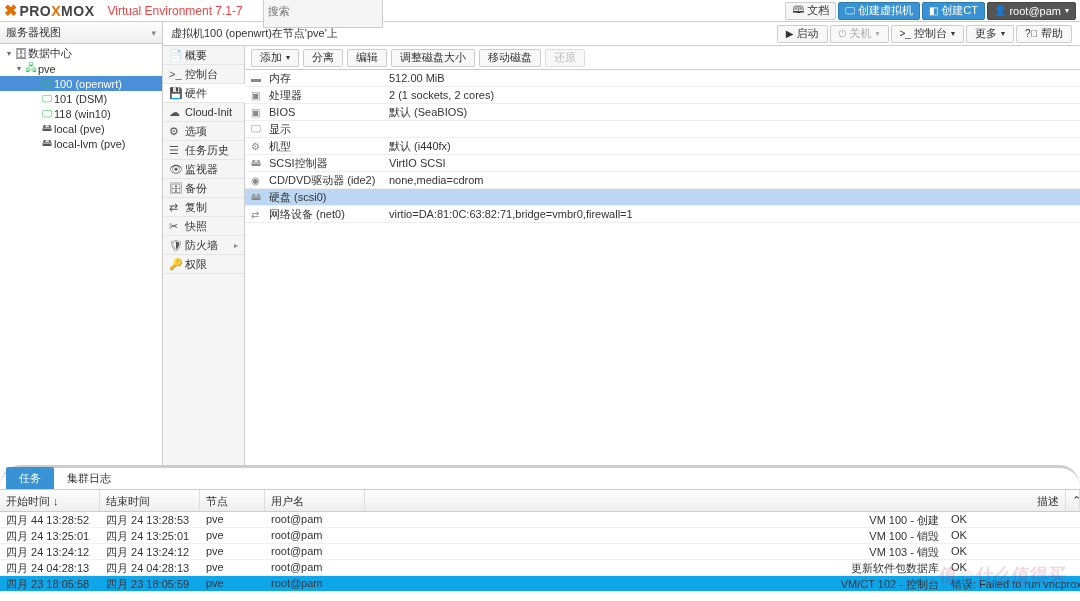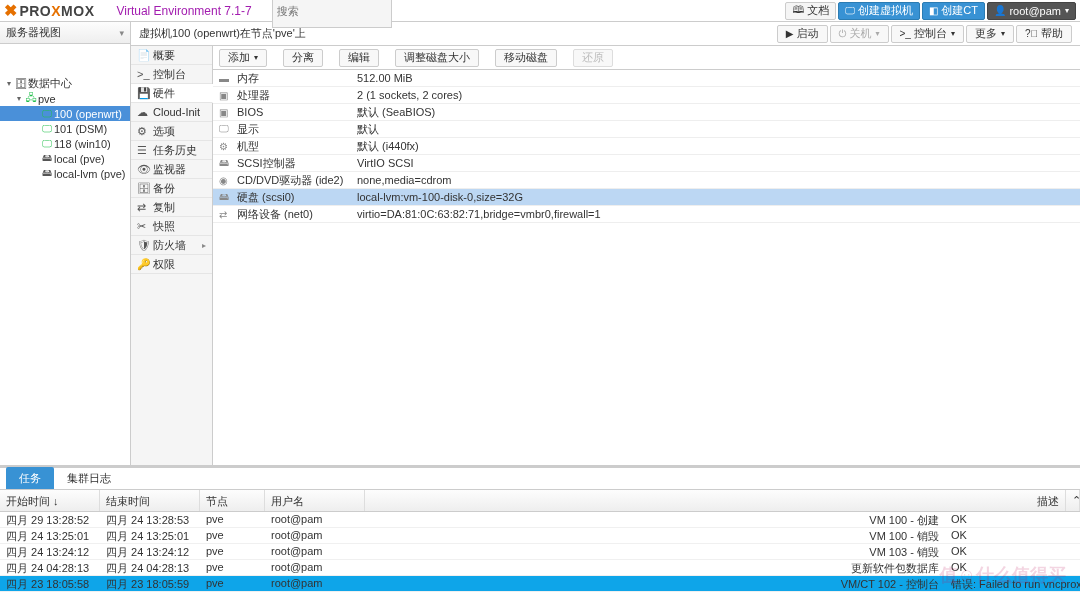--- a/index.html
+++ b/index.html
@@ -2,29 +2,29 @@
 <html><head>
 <meta charset="utf-8">
 <style>
 * { margin: 0; padding: 0; box-sizing: border-box; font-family: Arial, sans-serif; }
 body { font-size: 12px; color: #333; background: #fff; overflow: hidden; }
 .header { height: 22px; background: #fff; border-bottom: 1px solid #ccc; display: flex; align-items: center; padding: 0 4px; }
 .logo { display: flex; align-items: center; }
 .logo-x { color: #E57000; font-weight: bold; font-size: 16px; margin-right: 2px; }
 .logo-text { color: #444; font-weight: bold; font-size: 14px; letter-spacing: 0.5px; }
 .logo-text .orange { color: #E57000; }
-.env-text { color: #a21caf; font-size: 12px; margin-left: 22px; }
+.env-text { color: #ef4444; font-size: 12px; margin-left: 13px; }
 .search-box { margin-left: 20px; width: 120px; height: 18px; background: #f5f5f5; border: 1px solid #ccc; padding: 16px 4px; font-size: 11px; }
 .header-right { margin-left: auto; display: flex; gap: 2px; }
 .hbtn { height: 18px; padding: 0 6px; border: 1px solid #ccc; background: #f5f5f5; display: flex; align-items: center; font-size: 11px; cursor: pointer; border-radius: 2px; }
 .hbtn.blue { background: #3892d4; color: #fff; border-color: #2b7cb3; }
 .hbtn.dark { background: #555; color: #fff; border-color: #444; }
 .hbtn .ico { margin-right: 3px; font-size: 10px; }
 .main { display: flex; height: 443px; }
-.tree-panel { width: 131px; border-right: 1px solid #ccc; display: flex; flex-direction: column; gap: 30px; }
+.tree-panel { width: 163px; border-right: 1px solid #ccc; display: flex; flex-direction: column; }
 .tree-header { height: 22px; background: linear-gradient(#fdfdfd,#eee); border-bottom: 1px solid #ccc; display: flex; align-items: center; padding: 0 6px; font-size: 11px; }
 .tree-header .chev { margin-left: auto; font-size: 9px; color: #888; }
 .tree-body { flex: 1; overflow: auto; padding-top: 2px; }
 .tree-item { display: flex; align-items: center; height: 15px; padding: 0 4px; cursor: pointer; white-space: nowrap; font-size: 11px; }
 .tree-item.selected { background: #4a90d9; color: #fff; }
 .tree-item .arrow { width: 10px; text-align: center; font-size: 8px; color: #666; }
 .tree-item .ico { width: 14px; display: inline-flex; align-items: center; justify-content: center; font-size: 10px; }
 .tree-item.l0 { padding-left: 4px; }
 .tree-item.l1 { padding-left: 14px; }
 .tree-item.l2 { padding-left: 30px; }
@@ -36,30 +36,30 @@
 .abtn { height: 18px; padding: 0 8px; border: 1px solid #ccc; background: #f8f8f8; display: flex; align-items: center; font-size: 11px; cursor: pointer; border-radius: 2px; }
 .abtn.disabled { color: #aaa; }
 .abtn .ico { margin-right: 3px; font-size: 10px; }
 .abtn .chev { margin-left: 4px; font-size: 8px; }
 .content-body { flex: 1; display: flex; }
 .side-tabs { width: 82px; border-right: 1px solid #ccc; background: #f5f5f5; }
 .side-tab { height: 19px; display: flex; align-items: center; padding: 0 6px; cursor: pointer; font-size: 11px; border-bottom: 1px solid #e5e5e5; }
 .side-tab.active { background: #fff; border-right: 1px solid #fff; margin-right: -1px; }
 .side-tab .ico { width: 16px; font-size: 11px; color: #555; }
 .hw-panel { flex: 1; display: flex; flex-direction: column; }
-.hw-toolbar { height: 24px; border-bottom: 1px solid #ccc; display: flex; align-items: center; padding: 0 6px; gap: 16px; }
+.hw-toolbar { height: 24px; border-bottom: 1px solid #ccc; display: flex; align-items: center; padding: 0 6px; gap: 4px; }
 .tbtn { height: 18px; padding: 0 8px; border: 1px solid #ccc; background: #f8f8f8; font-size: 11px; cursor: pointer; border-radius: 2px; display: flex; align-items: center; }
 .tbtn.disabled { color: #bbb; border-color: #ddd; }
 .hw-list { flex: 1; overflow: auto; }
 .hw-row { height: 17px; display: flex; align-items: center; border-bottom: 1px solid #eee; font-size: 11px; cursor: pointer; }
 .hw-row.selected { background: #bcd7f3; }
 .hw-row .hw-key { width: 136px; padding-left: 6px; display: flex; align-items: center; }
 .hw-row .hw-key .ico { width: 18px; color: #888; font-size: 10px; }
 .hw-row .hw-val { flex: 1; padding-left: 8px; }
-.bottom { height: 136px; border-top: 3px solid #ccc; display: flex; flex-direction: column; }
+.bottom { height: 136px; border-top: 3px solid #ccc; display: flex; flex-direction: column; border-radius: 21px; }
 .bottom-tabs { height: 22px; display: flex; align-items: flex-end; border-bottom: 1px solid #ccc; padding: 0 6px; }
 .btab { padding: 3px 12px; font-size: 11px; cursor: pointer; border: 1px solid transparent; border-bottom: none; }
 .btab.active { background: #3892d4; color: #fff; border-radius: 2px 2px 0 0; }
 .task-head { height: 22px; display: flex; border-bottom: 1px solid #ccc; background: linear-gradient(#fdfdfd,#eee); font-size: 11px; }
 .task-head > div { padding: 4px 6px; border-right: 1px solid #ddd; }
 .task-body { flex: 1; overflow: auto; }
 .task-row { height: 16px; display: flex; font-size: 11px; border-bottom: 1px solid #f0f0f0; cursor: pointer; }
 .task-row > div { padding: 1px 6px; white-space: nowrap; overflow: hidden; }
 .task-row.err { background: #0ea5e9; }
 .c-start { width: 100px; }
@@ -260,21 +260,20 @@
                 <span class="ico">▣</span>
                 <span>BIOS</span>
               </div>
               <div class="hw-val">默认 (SeaBIOS)</div>
             </div>
             <div class="hw-row">
               <div class="hw-key">
                 <span class="ico">🖵</span>
                 <span>显示</span>
               </div>
-              <div class="hw-val">默认</div>
             </div>
             <div class="hw-row">
               <div class="hw-key">
                 <span class="ico">⚙</span>
                 <span>机型</span>
               </div>
               <div class="hw-val">默认 (i440fx)</div>
             </div>
             <div class="hw-row">
               <div class="hw-key">
@@ -288,21 +287,20 @@
                 <span class="ico">◉</span>
                 <span>CD/DVD驱动器 (ide2)</span>
               </div>
               <div class="hw-val">none,media=cdrom</div>
             </div>
             <div class="hw-row selected">
               <div class="hw-key">
                 <span class="ico">🖴</span>
                 <span>硬盘 (scsi0)</span>
               </div>
-              <div class="hw-val">local-lvm:vm-100-disk-0,size=32G</div>
             </div>
             <div class="hw-row">
               <div class="hw-key">
                 <span class="ico">⇄</span>
                 <span>网络设备 (net0)</span>
               </div>
               <div class="hw-val">virtio=DA:81:0C:63:82:71,bridge=vmbr0,firewall=1</div>
             </div>
           </div>
       </div>
@@ -318,21 +316,21 @@
   <div class="task-head">
     <div class="c-start">开始时间 ↓</div>
     <div class="c-end">结束时间</div>
     <div class="c-node">节点</div>
     <div class="c-user">用户名</div>
     <div class="c-desc">描述</div>
     <div style="width:14px">⌃</div>
   </div>
   <div class="task-body" id="task-body">
       <div class="task-row">
-        <div class="c-start">四月 29 13:28:52</div>
+        <div class="c-start">四月 44 13:28:52</div>
         <div class="c-end">四月 24 13:28:53</div>
         <div class="c-node">pve</div>
         <div class="c-user">root@pam</div>
         <div class="c-desc">VM 100 - 创建</div>
         <div class="c-stat">OK</div>
       </div>
       <div class="task-row">
         <div class="c-start">四月 24 13:25:01</div>
         <div class="c-end">四月 24 13:25:01</div>
         <div class="c-node">pve</div>

